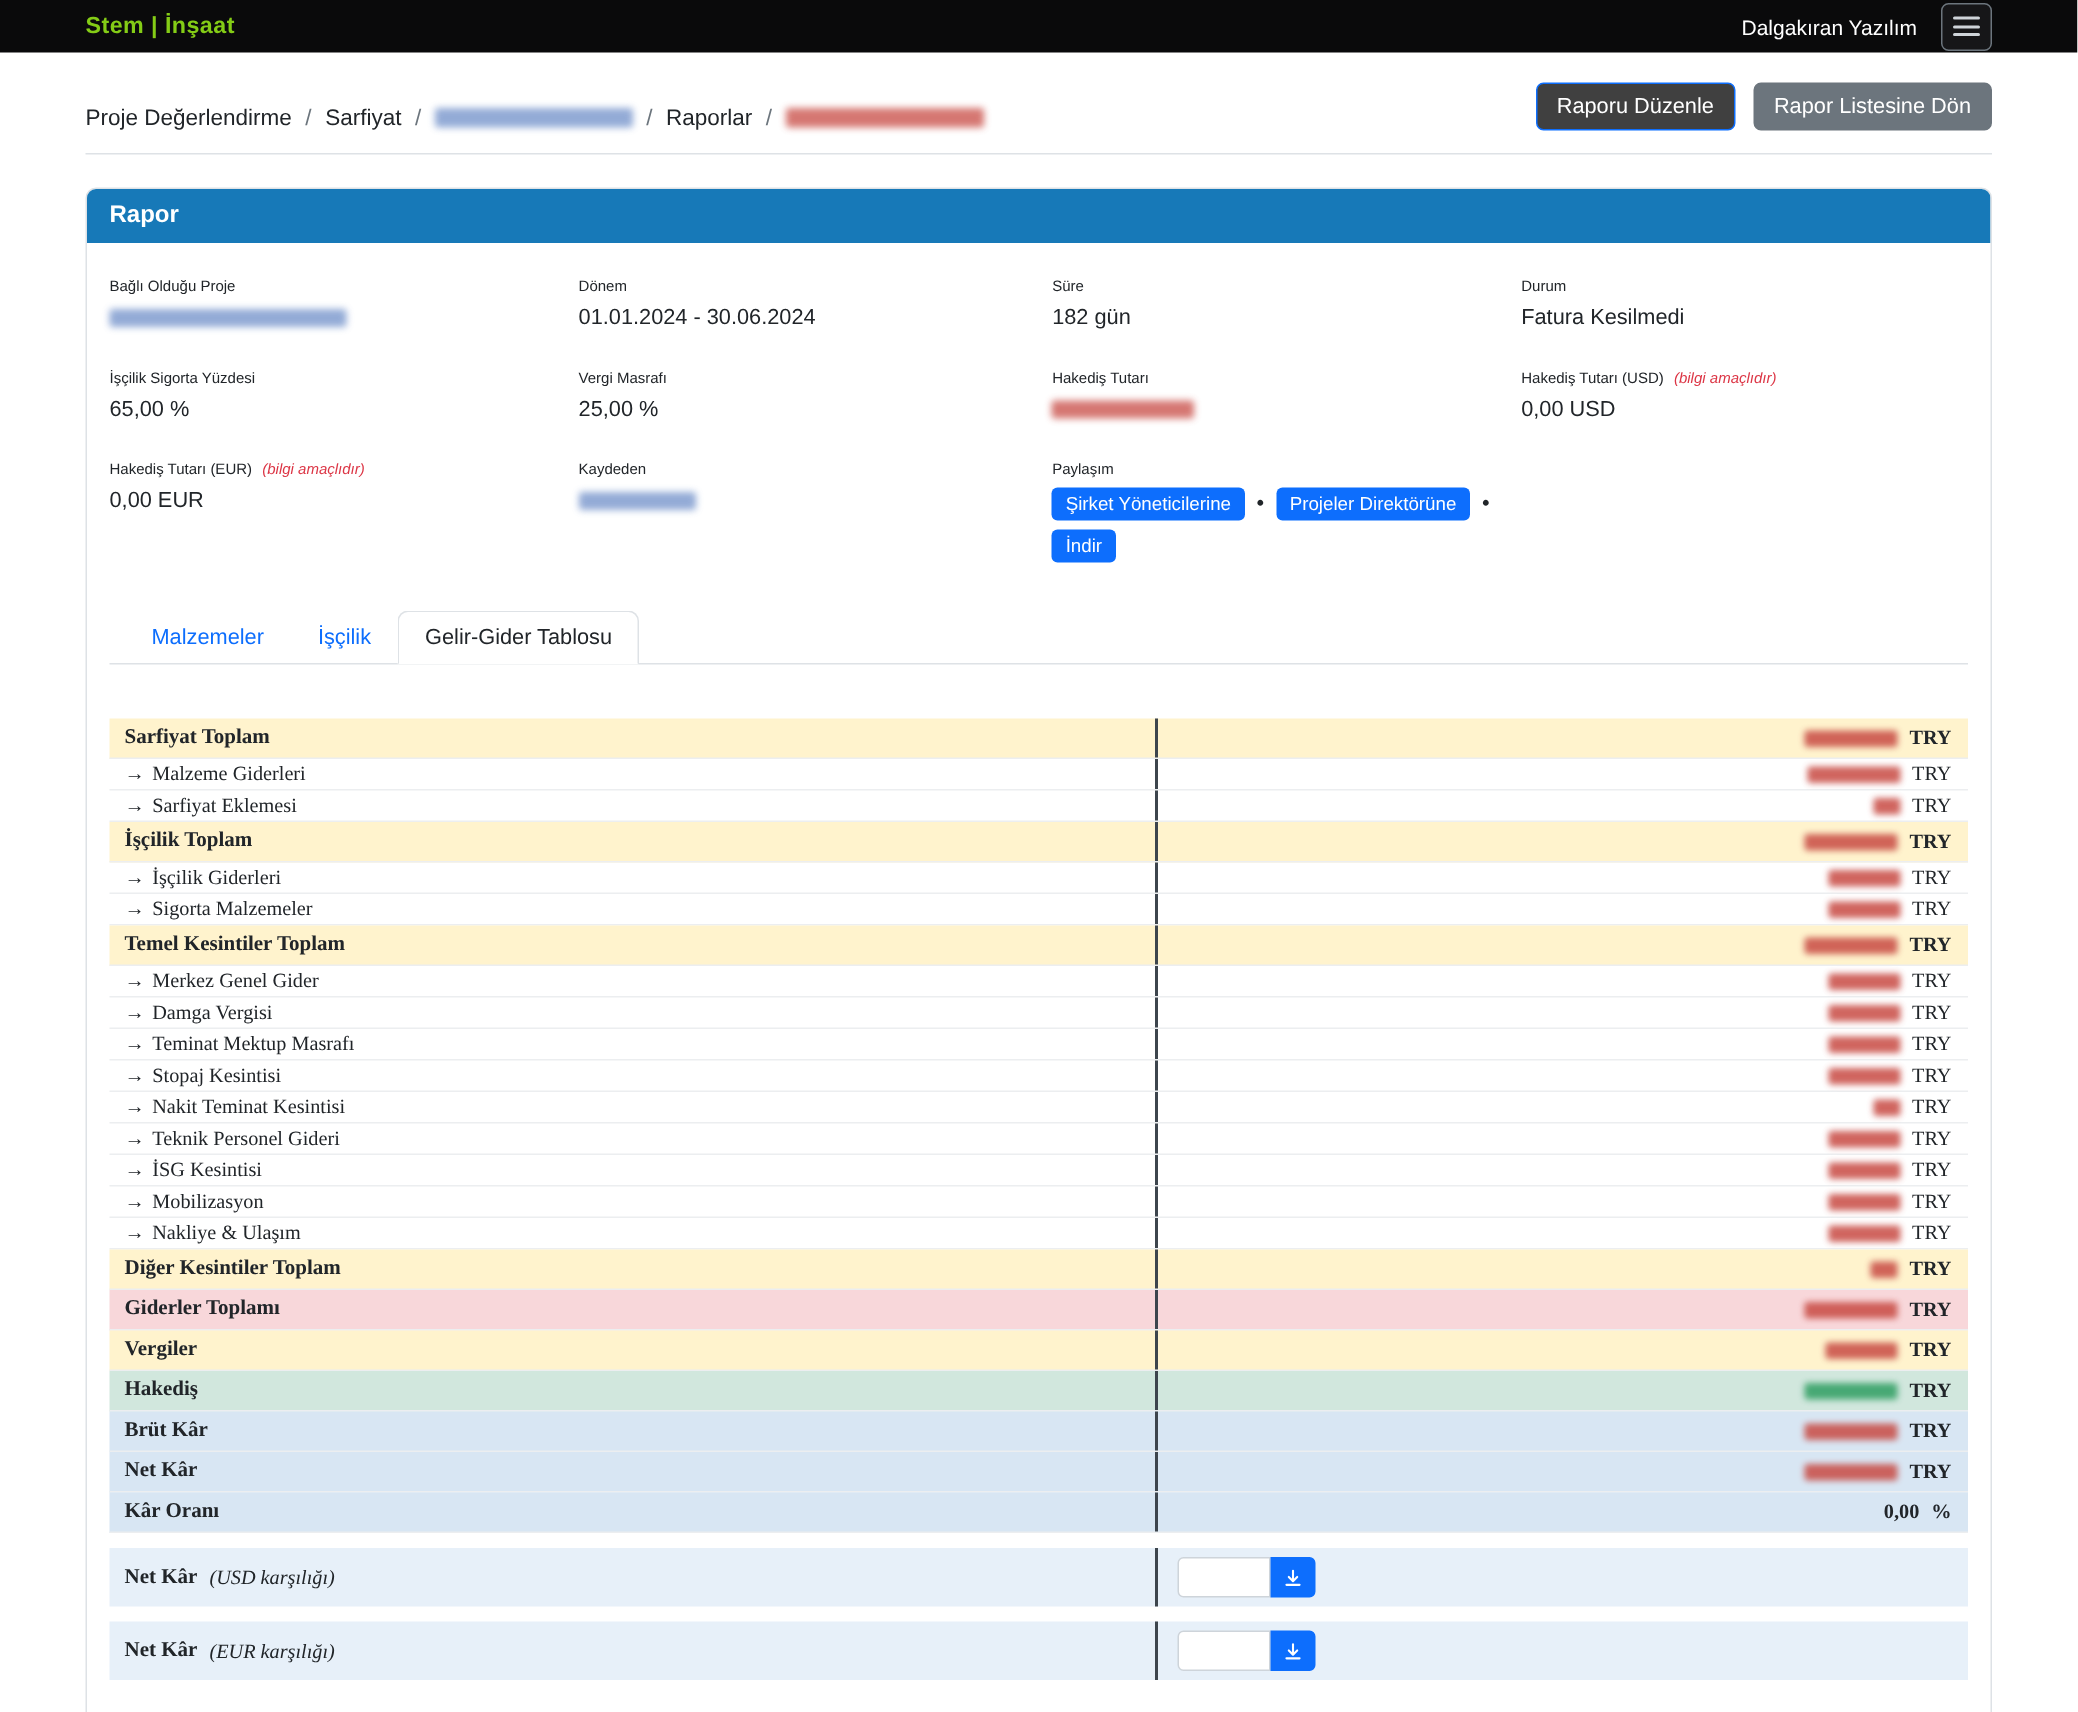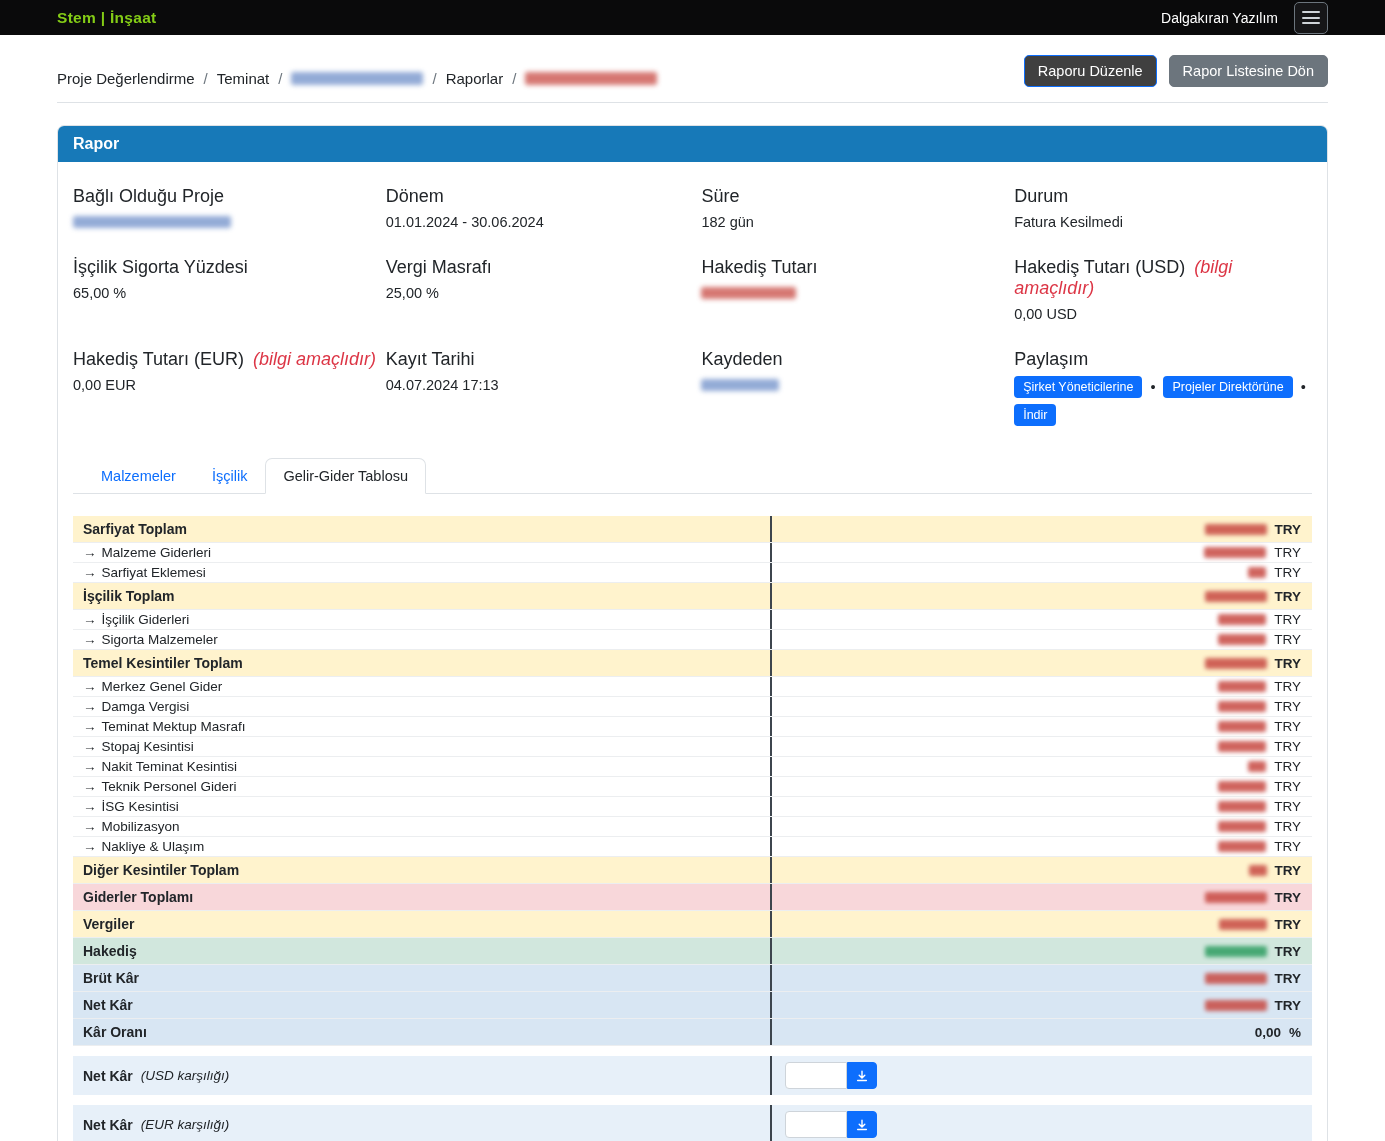--- a/index.html
+++ b/index.html
@@ -28,38 +28,38 @@
   .btn-secondary { background: #6c757d; border-color: #6c757d; }
   .rule { border: 0; border-top: 1px solid #dee2e6; margin: 15px 0 22px; }
 
   
   .card { border: 1px solid #dee2e6; border-radius: 7px; overflow: hidden; margin-bottom: 40px; }
   .card-header { background: #1779b8; color: #fff; font-weight: bold; font-size: 16px; padding: 9px 15px; }
   .card-body { padding: 24px 15px 28px; }
 
   
   .fields { display: grid; grid-template-columns: 1.05fr 1.06fr 1.05fr 1fr; row-gap: 26px; }
-  .field-label { font-size: 18px; }
+  .field-label { font-size: 10px; }
   .fl-note { color: #dc3545; font-style: italic; margin-left: 4px; }
   .field-value { margin-top: 6px; font-size: 14.5px; display: flex; align-items: center; gap: 6px; min-height: 18px; flex-wrap: wrap; }
   .fm { display: inline-block; height: 12px; border-radius: 2px; filter: blur(2.5px); opacity: .75; cursor: pointer; }
   .fw-lg { width: 158px; } .fw-md { width: 95px; } .fw-sm { width: 78px; }
   .m-red { background: #c84a43; }
   .m-blue { background: #6f8fc9; }
   .m-green { background: #2f9e62; }
   .pill { background: #0d6efd; color: #fff; border: none; border-radius: 4px; font-size: 12.5px; padding: 4px 9px; cursor: pointer; font-family: inherit; white-space: nowrap; }
   .pill-dot { color: #212529; margin: 0 2px; }
 
   
   .tabs { display: flex; border-bottom: 1px solid #dee2e6; margin-top: 32px; padding-left: 10px; }
   .tab { background: transparent; border: 1px solid transparent; border-radius: 7px 7px 0 0; padding: 9px 17px; font-size: 14.5px; color: #0d6efd; cursor: pointer; margin-bottom: -1px; font-family: inherit; }
   .tab.active { background: #fff; border-color: #dee2e6; border-bottom-color: #fff; color: #212529; }
 
   
-  .rtable { margin-top: 22px; }
+  .rtable { margin-top: 36px; font-family: Liberation Serif, serif; }
   .trow { display: flex; align-items: stretch; border-bottom: 1px solid #eceef0; font-size: 13.5px; }
   .tcell-l { width: 56.4%; display: flex; align-items: center; gap: 5px; padding: 2px 10px; border-right: 2px solid #3d454d; }
   .tcell-r { flex: 1; display: flex; align-items: center; justify-content: flex-end; gap: 8px; padding: 2px 11px; }
   .tcell-r.left { justify-content: flex-start; padding-left: 13px; }
   .rlabel { white-space: nowrap; }
   .rsuffix { font-style: italic; font-weight: normal; margin-left: 3px; }
   .rvalue { display: flex; align-items: center; font-weight: bold; }
   .rcur { color: #212529; }
   .tm { display: inline-block; height: 11px; border-radius: 2px; filter: blur(2.2px); opacity: .85; }
   .tw-lg { width: 62px; } .tw-md { width: 48px; } .tw-sm { width: 18px; }
@@ -94,21 +94,21 @@
       </button>
     </div>
   </div>
 </header>
 
 <main class="container">
   <div class="page-head">
     <nav class="breadcrumb">
         <span class="crumb">Proje Değerlendirme</span>
         <span class="crumb-sep">/</span>
-        <span class="crumb">Teminat</span>
+        <span class="crumb">Sarfiyat</span>
         <span class="crumb-sep">/</span>
         <span class="crumb mask m-blue bw-lg"></span>
         <span class="crumb-sep">/</span>
         <span class="crumb">Raporlar</span>
         <span class="crumb-sep">/</span>
         <span class="crumb mask m-red bw-lg"></span>
       </nav>
     <div class="head-actions">
       <button class="btn btn-primary">Raporu Düzenle</button>
       <button class="btn btn-secondary">Rapor Listesine Dön</button>
@@ -189,28 +189,20 @@
           <div class="field">
     <div class="field-label">
       <span class="fl-text">Hakediş Tutarı (EUR)</span><span class="fl-note"> (bilgi amaçlıdır)</span>
     </div>
     <div class="field-value">
               <span>0,00 EUR</span>
             </div>
   </div>
           <div class="field">
     <div class="field-label">
-      <span class="fl-text">Kayıt Tarihi</span>
-    </div>
-    <div class="field-value">
-              <span>04.07.2024 17:13</span>
-            </div>
-  </div>
-          <div class="field">
-    <div class="field-label">
       <span class="fl-text">Kaydeden</span>
     </div>
     <div class="field-value">
               <span class="mask-generic fm m-blue fw-sm"></span>
             </div>
   </div>
           <div class="field">
     <div class="field-label">
       <span class="fl-text">Paylaşım</span>
     </div>

